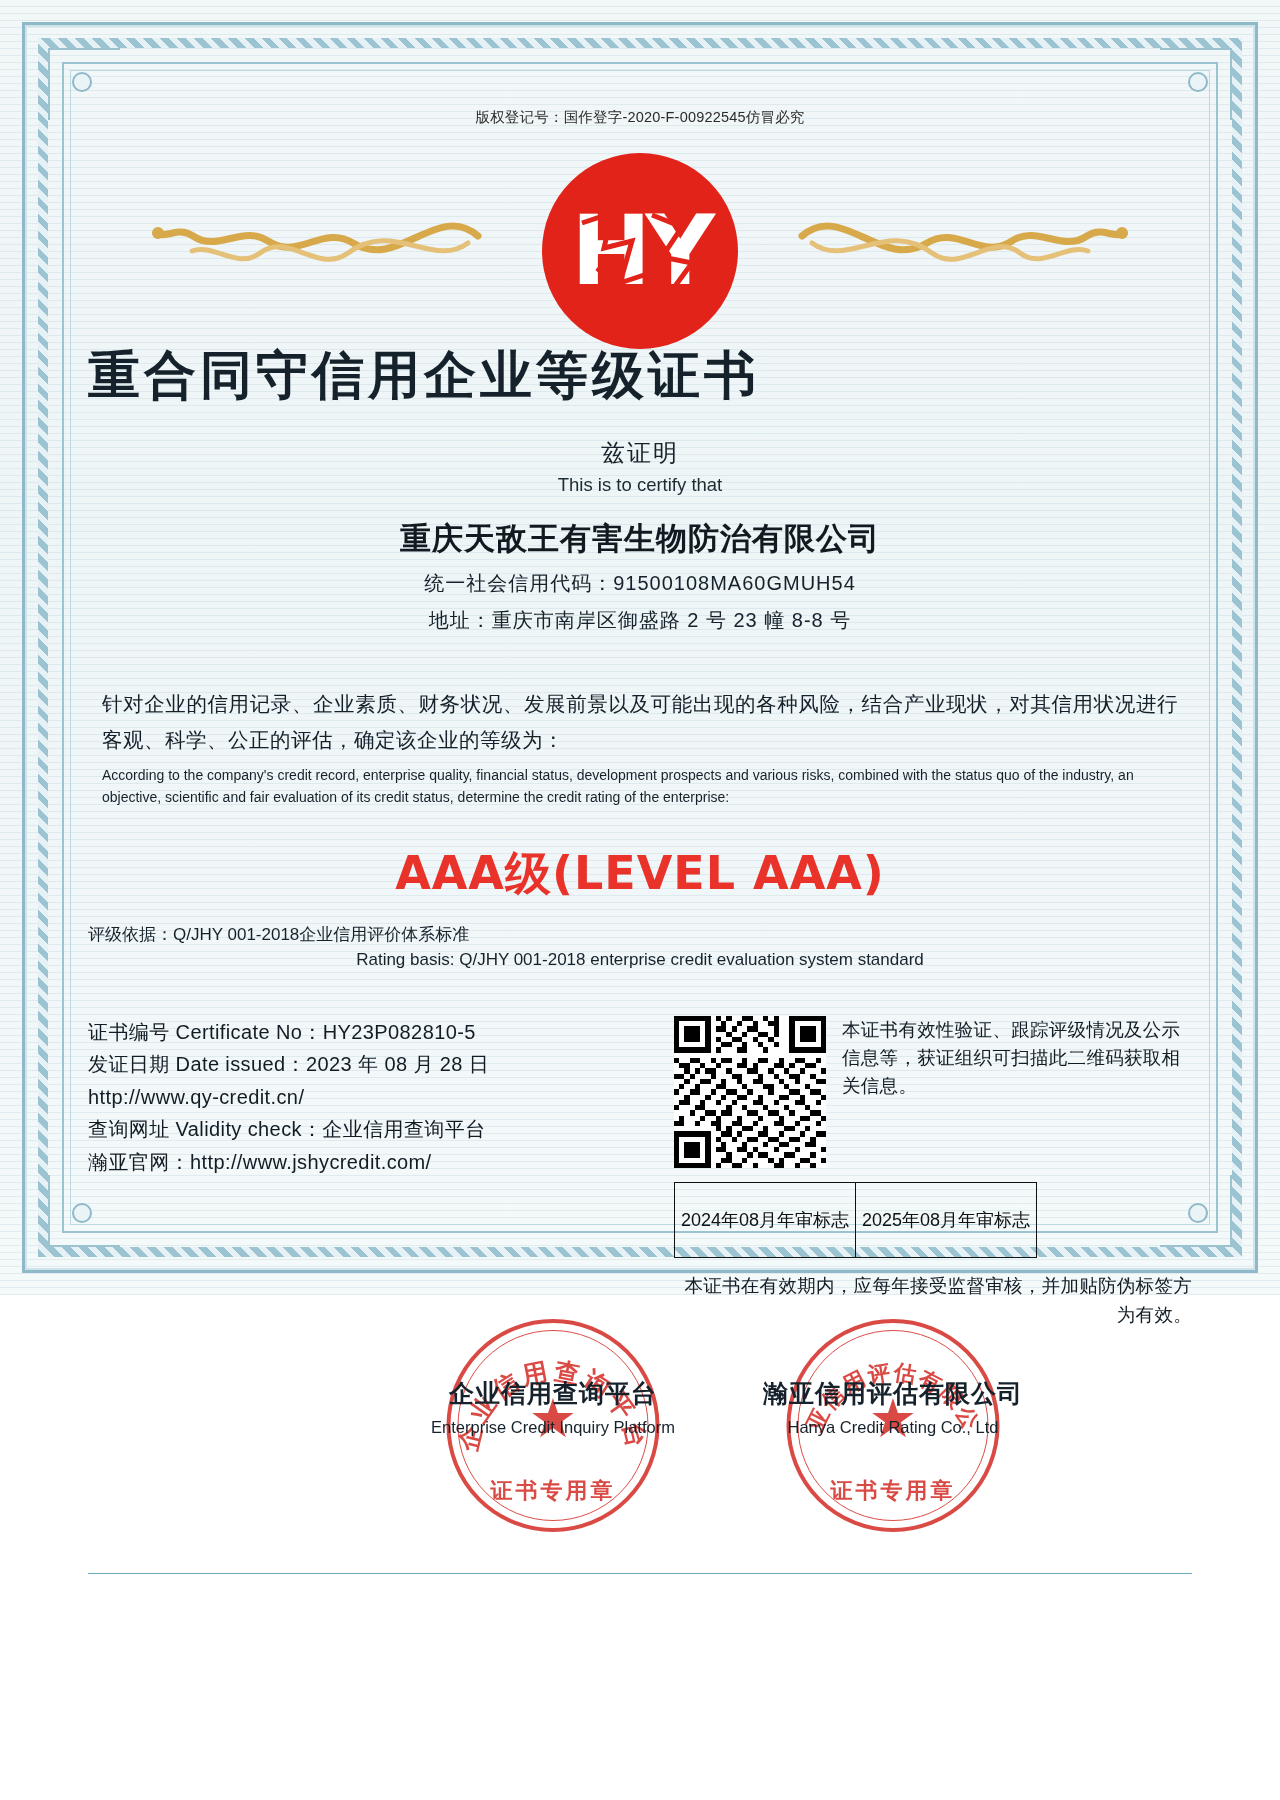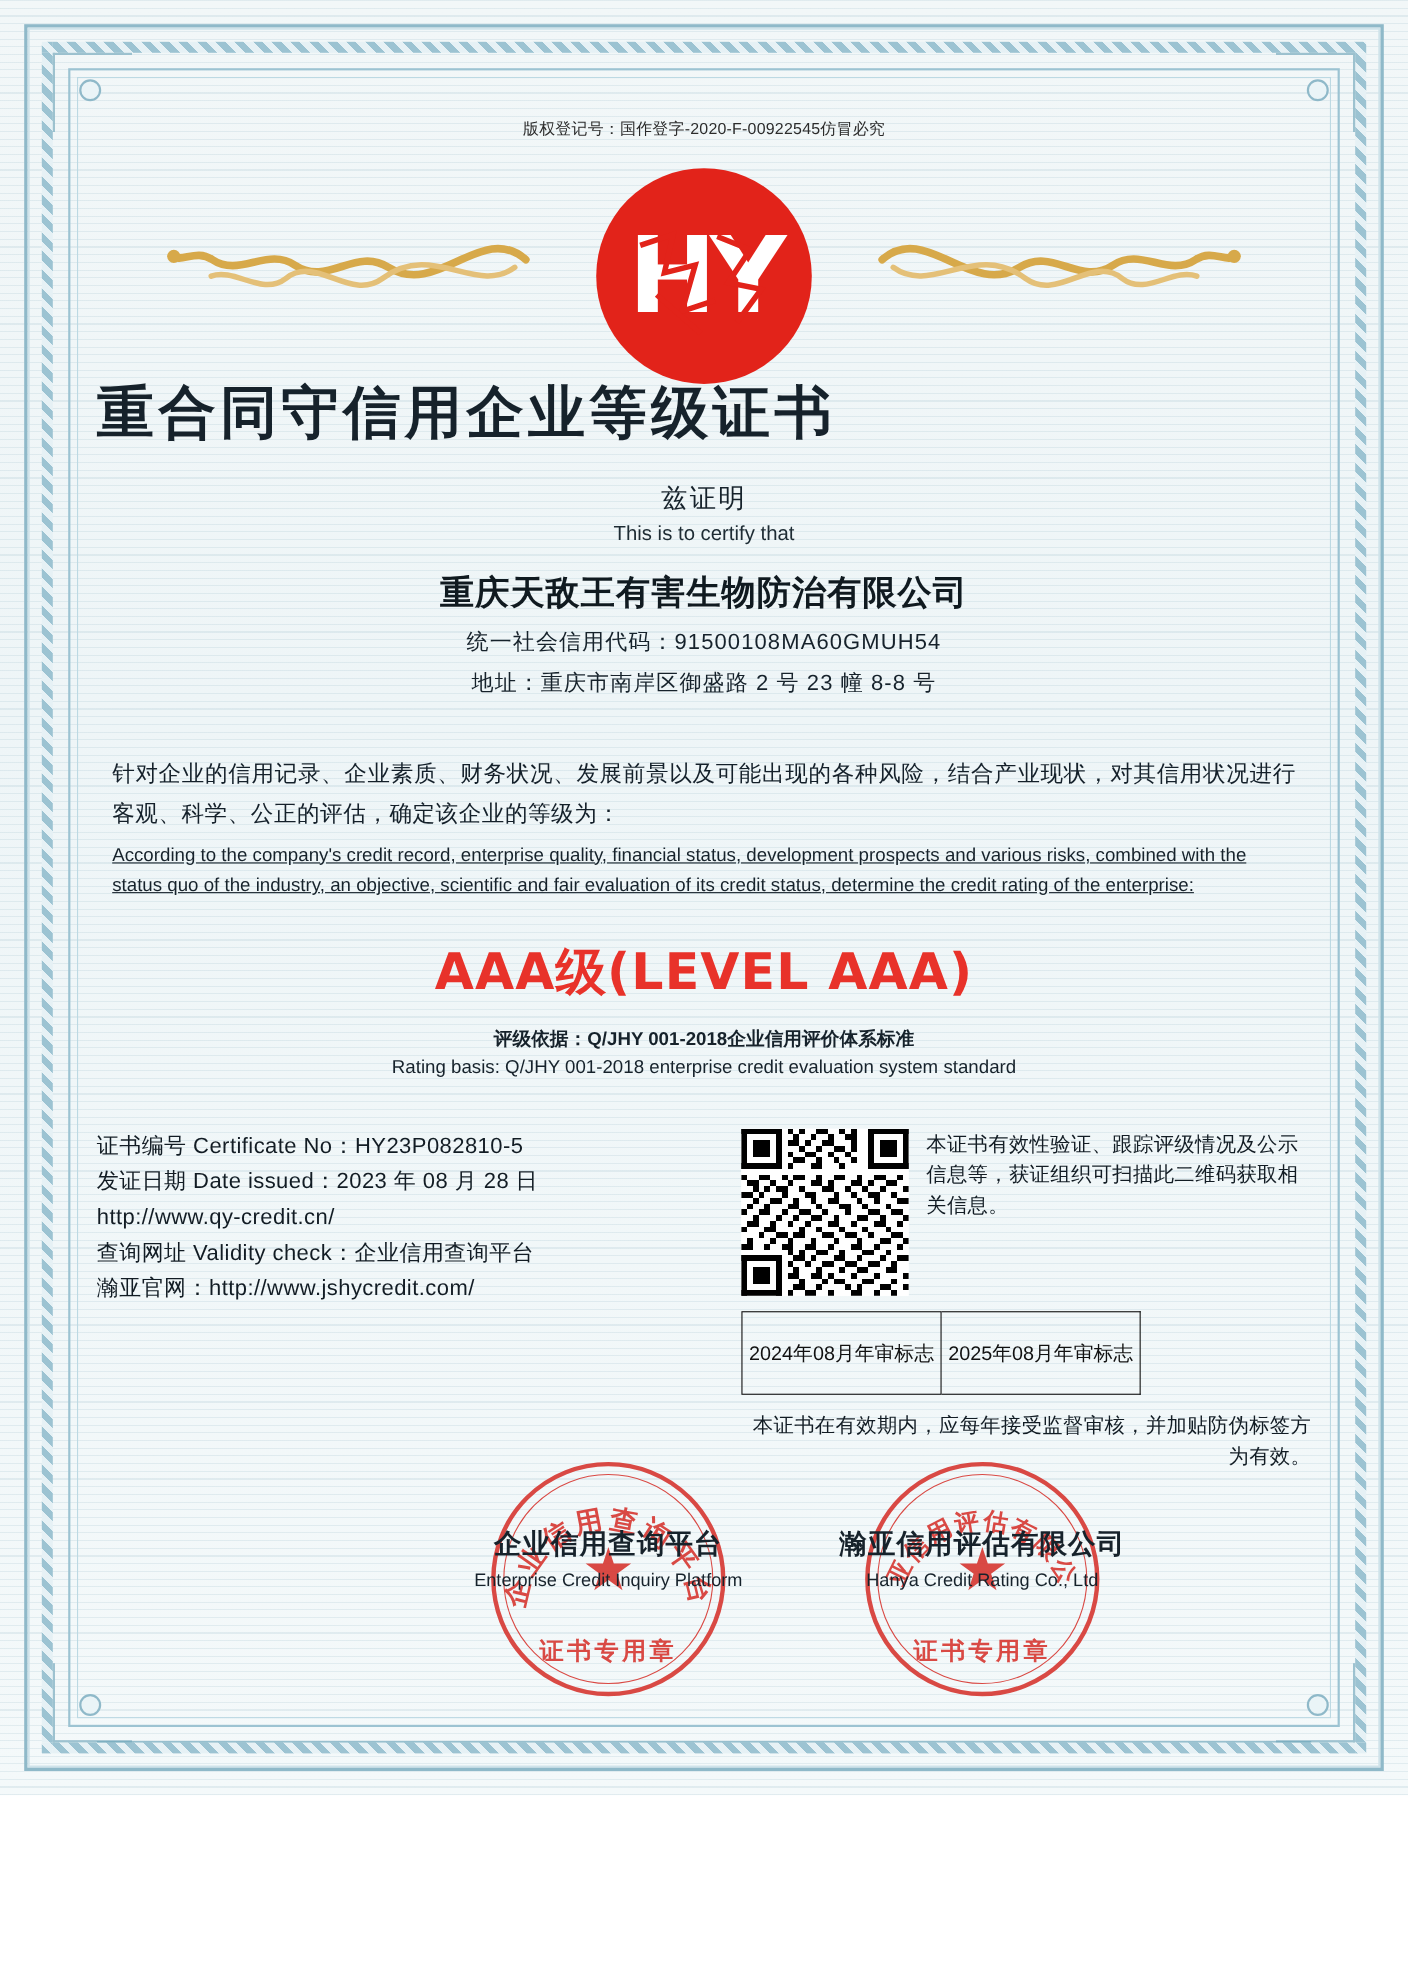--- a/index.html
+++ b/index.html
@@ -4,21 +4,21 @@
 <style>
   html,body{margin:0;padding:0;}
   body{
     width:1280px;height:1800px;
     background:#ffffff;
     font-family:"Liberation Sans","DejaVu Sans",sans-serif;
     overflow:hidden;
   }
   .page{
     position:relative;
-    width:1280px;height:1632px;
+    width:1280px;height:1295px;
     background:
       repeating-linear-gradient(0deg, rgba(180,205,215,0.30) 0px, rgba(180,205,215,0.30) 1px, rgba(255,255,255,0) 1px, rgba(255,255,255,0) 7px),
       linear-gradient(180deg,#f2f7f8 0%,#eef5f7 40%,#f4f9fa 100%);
   }
   
   .border-outer{
     position:absolute;left:22px;top:22px;right:22px;bottom:22px;
     border:3px solid #8fb9c9;
     box-shadow:0 0 0 2px #cfe3ea inset;
   }
@@ -127,34 +127,34 @@
   .credit-code,.address{
     text-align:center;font-size:20px;color:#16222b;margin-top:10px;letter-spacing:1px;
   }
 
   
   .body-block{margin-top:52px;padding:0 14px;}
   .body-cn{
     font-size:20.5px;color:#14202a;line-height:1.75;text-align:justify;letter-spacing:.5px;
   }
   .body-en{
-    font-size:17px;color:#16222b;line-height:1.62;margin-top:6px;text-align:left;text-decoration:underline;
+    font-size:14px;color:#16222b;line-height:1.62;margin-top:6px;text-align:left;
   }
 
   
   .grade{
     text-align:center;
     font-family:"DejaVu Sans",sans-serif;
     font-weight:bold;
     font-size:46px;
     color:#e8322a;
     margin-top:34px;
     letter-spacing:1px;
   }
-  .basis-cn{text-align:center;font-size:17px;color:#16222b;margin-top:18px;font-weight:bold;}
+  .basis-cn{font-size:17px;color:#16222b;margin-top:18px;}
   .basis-en{text-align:center;font-size:17px;color:#16222b;margin-top:4px;}
 
   
   .info-row{
     display:flex;margin-top:46px;gap:26px;
   }
   .info-left{width:560px;}
   .info-line{
     font-size:20px;color:#121c24;line-height:1.62;letter-spacing:.4px;white-space:nowrap;
   }

